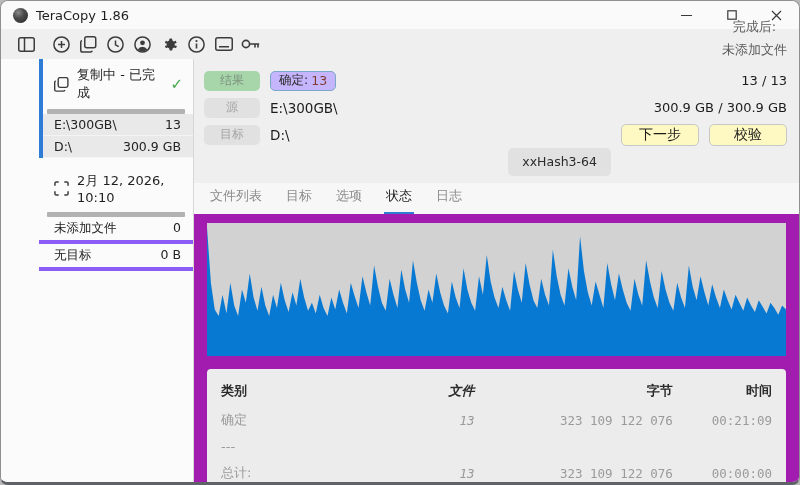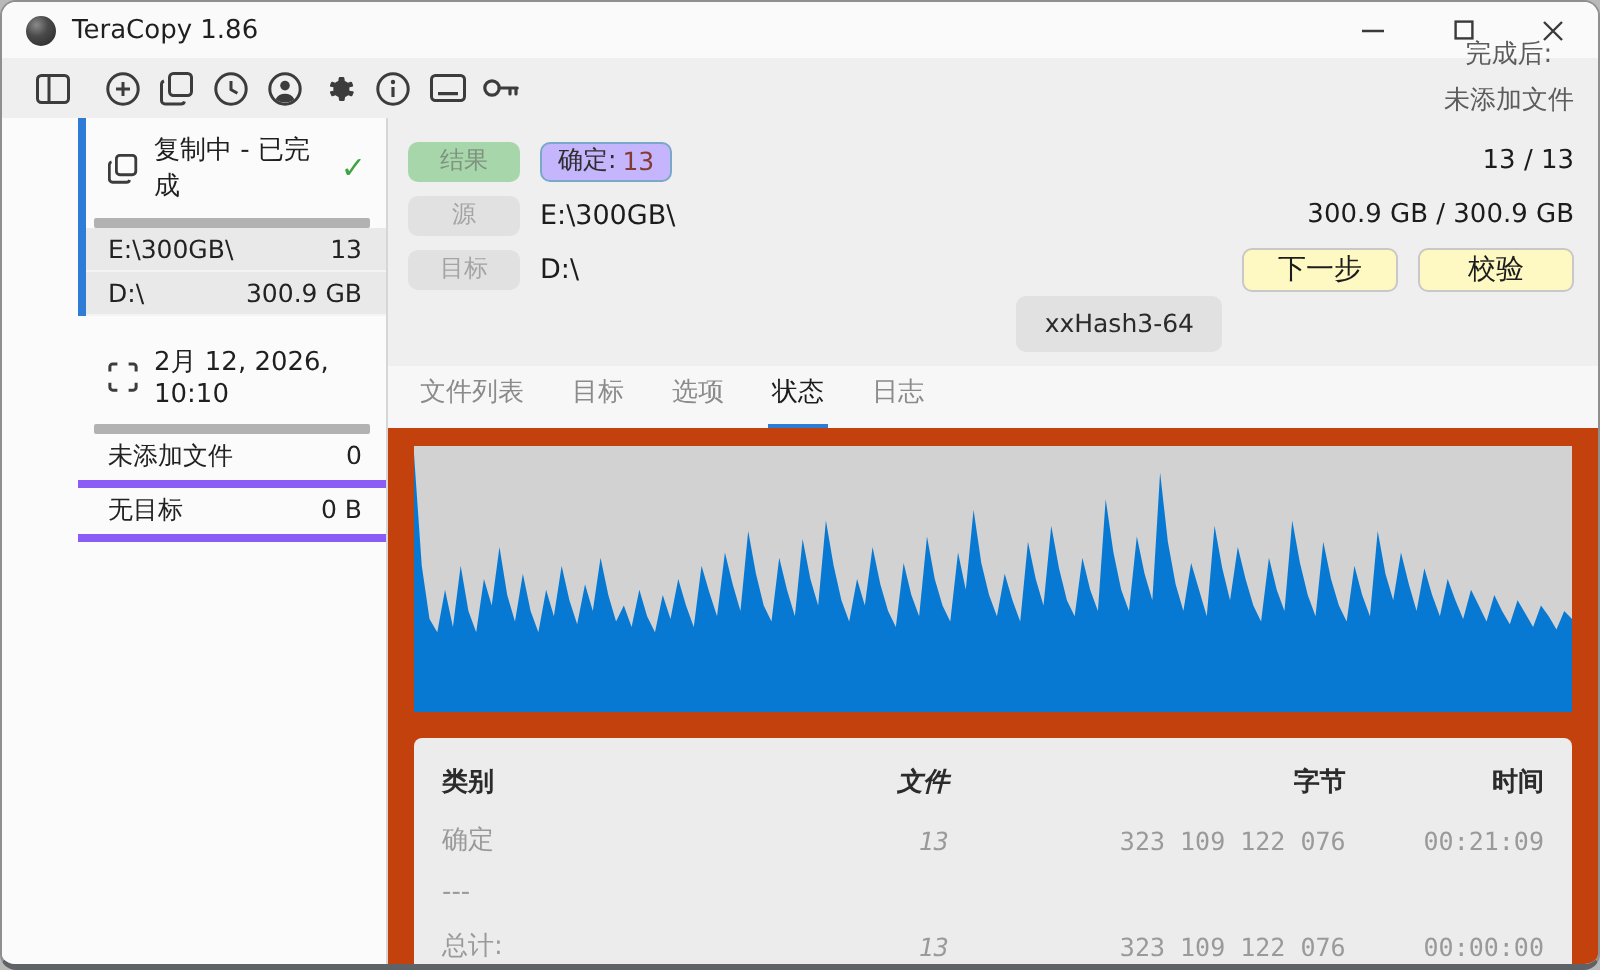--- a/index.html
+++ b/index.html
@@ -51,21 +51,21 @@
   .hrow.buttons{ gap:10px; }
   .hright{ display:flex; align-items:center; justify-content:flex-end; font-size:13px; color:#1c1c1c; }
   .hright .gray{ color:#9a9a9a; }
   .hash-pill{ height:28px; min-width:100px; padding:0 14px; border-radius:5px; background:#e1e1e1;
               font-size:12.5px; color:#2b2b2b; display:flex; align-items:center; justify-content:center;text-align:right; }
   
   .tabs{ height:31px; background:#f7f7f7; display:flex; align-items:flex-end; gap:20px; padding:0 0 0 14px; flex:0 0 auto; }
   .tab{ font-size:13px; color:#8b8b8b; padding:0 2px 7px 2px; border-bottom:2px solid transparent; }
   .tab.active{ color:#1c1c1c; border-bottom-color:#2f7cd6; }
   
-  .content{ flex:1; background:#c2410c; padding:9px 13px 0 13px; display:flex; flex-direction:column; min-height:0; }
+  .content{ flex:1; background:#a21caf; padding:9px 13px 0 13px; display:flex; flex-direction:column; min-height:0; }
   .chart{ height:133px; background:#d2d2d2; flex:0 0 auto; }
   .chart svg{ width:100%; height:100%; display:block; }
   
   .stats{ margin-top:13px; background:#ececec; border-radius:4px; padding:8px 14px 10px 14px; flex:0 0 auto; }
   .stats table{ width:100%; border-collapse:collapse; }
   .stats th{ font-size:13px; color:#2b2b2b; font-weight:bold; padding:5px 0 7px 0; }
   .stats td{ font-size:13px; color:#9a9a9a; padding:4px 0 6px 0; }
   .stats .c1{ text-align:left; width:30%; }
   .stats .c2{ text-align:right; width:16%;font-style:italic; }
   .stats .c3{ text-align:right; width:36%; }

